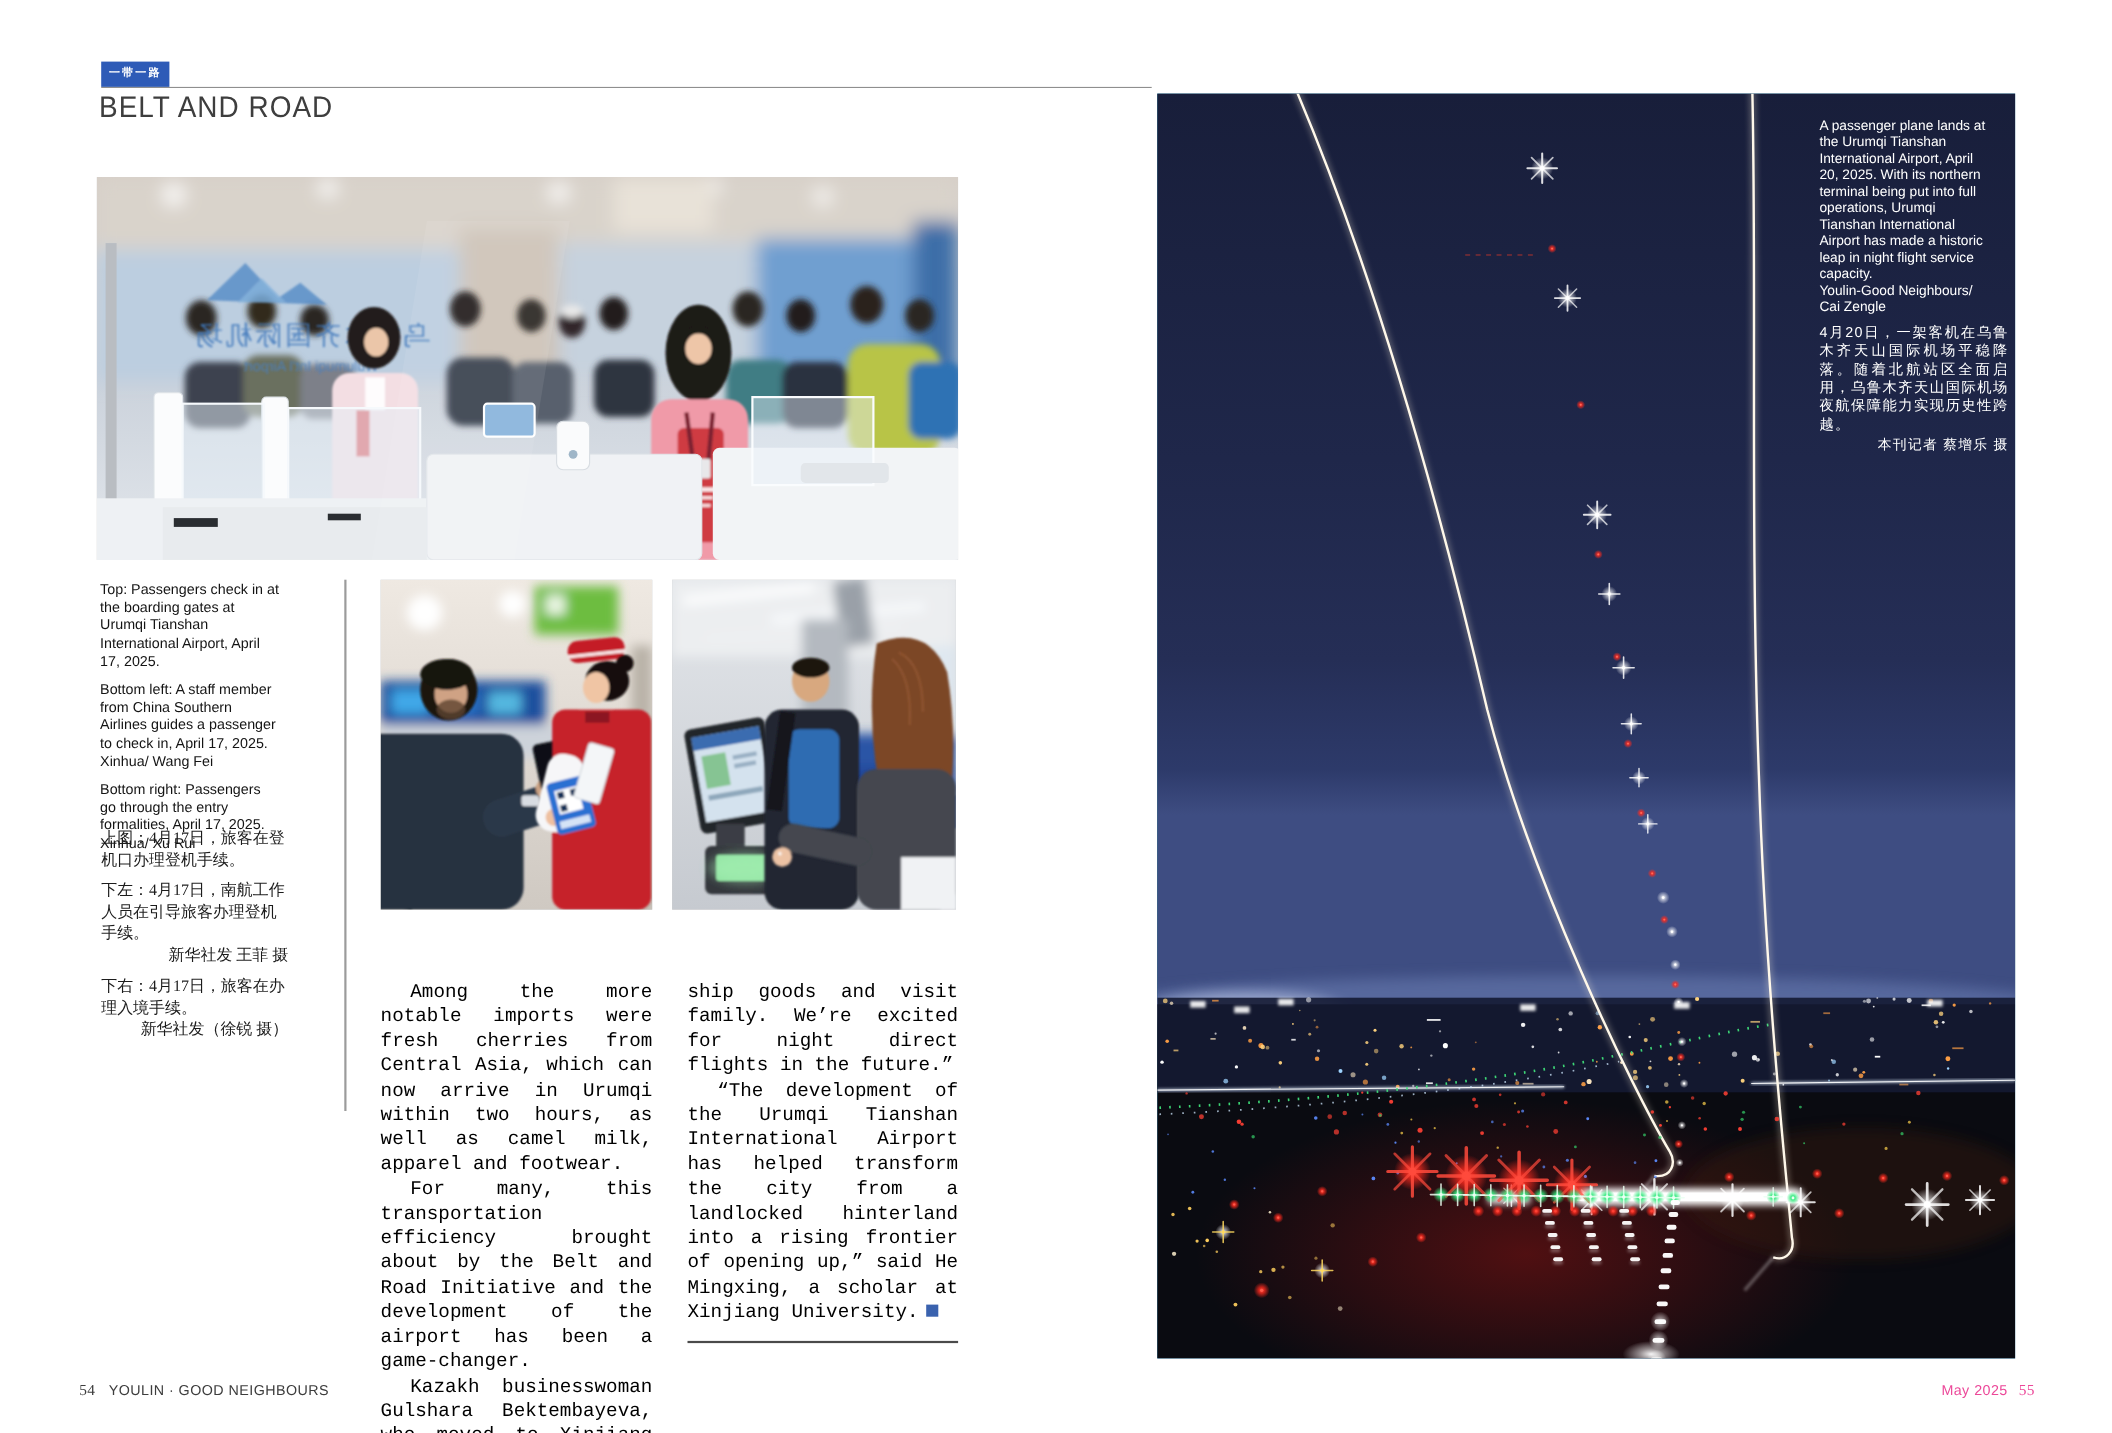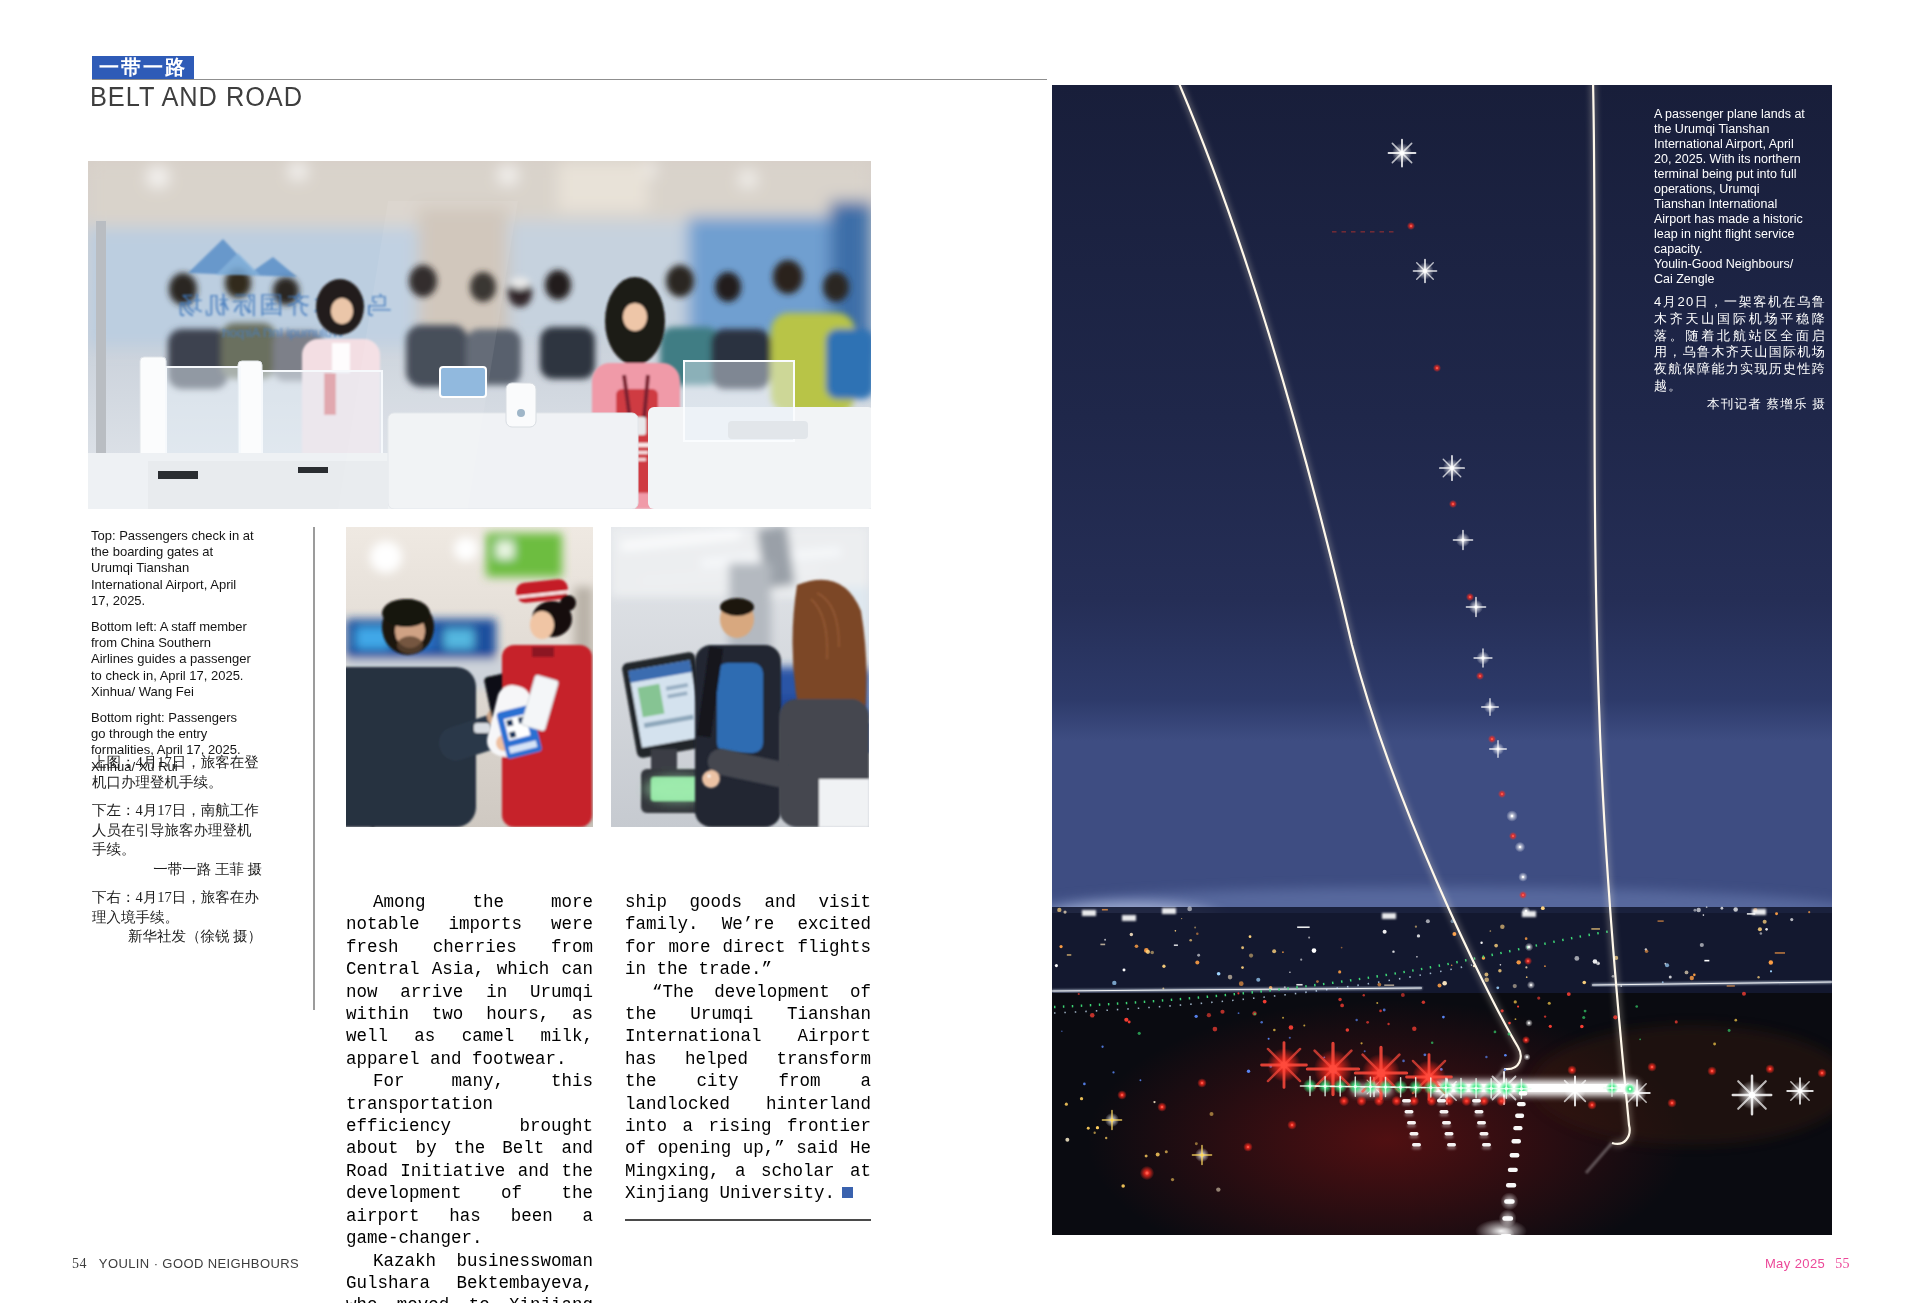--- a/index.html
+++ b/index.html
@@ -1,20 +1,20 @@
 <!DOCTYPE html>
 <html style="--badge: #2e5bb7; --endmark: #3a62ae;"><head>
 <meta charset="utf-8">
 <style>
   *{margin:0;padding:0;box-sizing:border-box}
   html,body{width:1920px;height:1303px;background:#fff;overflow:hidden}
   body{font-family:"Liberation Sans",sans-serif;position:relative;color:#111}
   
   .badge{position:absolute;left:92px;top:56px;background:var(--badge,#2e5bb7);color:#fff;
-         font-size:20px;font-weight:bold;letter-spacing:2px;padding:2px 7px 3px;line-height:18px}
+         font-size:10px;font-weight:bold;letter-spacing:2px;padding:2px 7px 3px;line-height:18px}
   .header-rule{position:absolute;left:92px;top:79px;width:955px;border-top:1px solid #8f8f8f}
   .page-title{position:absolute;left:90px;top:82px;font-size:27px;color:#3e3e3e;letter-spacing:1px;
               transform:scaleX(.94);transform-origin:left top;white-space:nowrap}
   
   .photo{position:absolute;overflow:hidden;background:#ccc}
   #photo-top{left:88px;top:161px;width:783px;height:348px}
   #photo-bl{left:346px;top:527px;width:247px;height:300px}
   #photo-br{left:611px;top:527px;width:258px;height:300px}
   #photo-night{left:1052px;top:85px;width:780px;height:1150px;background:#0c4a6e}
   
@@ -164,21 +164,21 @@
   <p>Top: Passengers check in at the boarding gates at Urumqi Tianshan International Airport, April 17, 2025.</p>
   <p>Bottom left: A staff member from China Southern Airlines guides a passenger to check in, April 17, 2025. Xinhua/ Wang Fei</p>
   <p>Bottom right: Passengers go through the entry formalities, April 17, 2025. Xinhua/ Xu Rui</p>
 </div>
 <div class="caps-cn">
   <div class="blk">
     <div>上图：4月17日，旅客在登机口办理登机手续。</div>
   </div>
   <div class="blk">
     <div>下左：4月17日，南航工作人员在引导旅客办理登机手续。</div>
-    <div class="credit">一带一路 王菲 摄</div>
+    <div class="credit">新华社发 王菲 摄</div>
   </div>
   <div class="blk">
     <div>下右：4月17日，旅客在办理入境手续。</div>
     <div class="credit">新华社发（徐锐 摄）</div>
   </div>
 </div>
 <div class="vrule"></div>
 
 <div id="photo-bl" class="photo">
 <svg viewBox="0 0 247 300" width="247" height="300">
@@ -309,21 +309,21 @@
   </g>
 </svg>
 </div>
 
 <div id="col1" class="bodycol">
   <p>Among the more notable imports were fresh cherries from Central Asia, which can now arrive in Urumqi within two hours, as well as camel milk, apparel and footwear.</p>
   <p>For many, this transportation efficiency brought about by the Belt and Road Initiative and the development of the airport has been a game-changer.</p>
   <p>Kazakh businesswoman Gulshara Bektembayeva, who moved to Xinjiang with her family in 2019 to engage in food trade, is one such beneficiary. “It’s now much faster to</p>
 </div>
 <div id="col2" class="bodycol">
-  <p class="cont">ship goods and visit family. We’re excited for more direct flights in the trade.”</p>
+  <p class="cont">ship goods and visit family. We’re excited for night direct flights in the future.”</p>
   <p><span>“The development of the Urumqi Tianshan International Airport has helped transform the city from a landlocked hinterland into a rising frontier of opening up,” said He Mingxing, a scholar at Xinjiang University.</span><span class="endmark"></span></p>
   <div class="byline-rule"></div>
 </div>
 
 <div id="photo-night" class="photo">
 <svg id="nsvg" viewBox="0 0 780 1150" width="780" height="1150">
   <defs>
     <linearGradient id="sky" x1="0" y1="0" x2="0" y2="1">
       <stop offset="0" stop-color="#181e3a"></stop>
           <stop offset=".4" stop-color="#1f274a"></stop>

